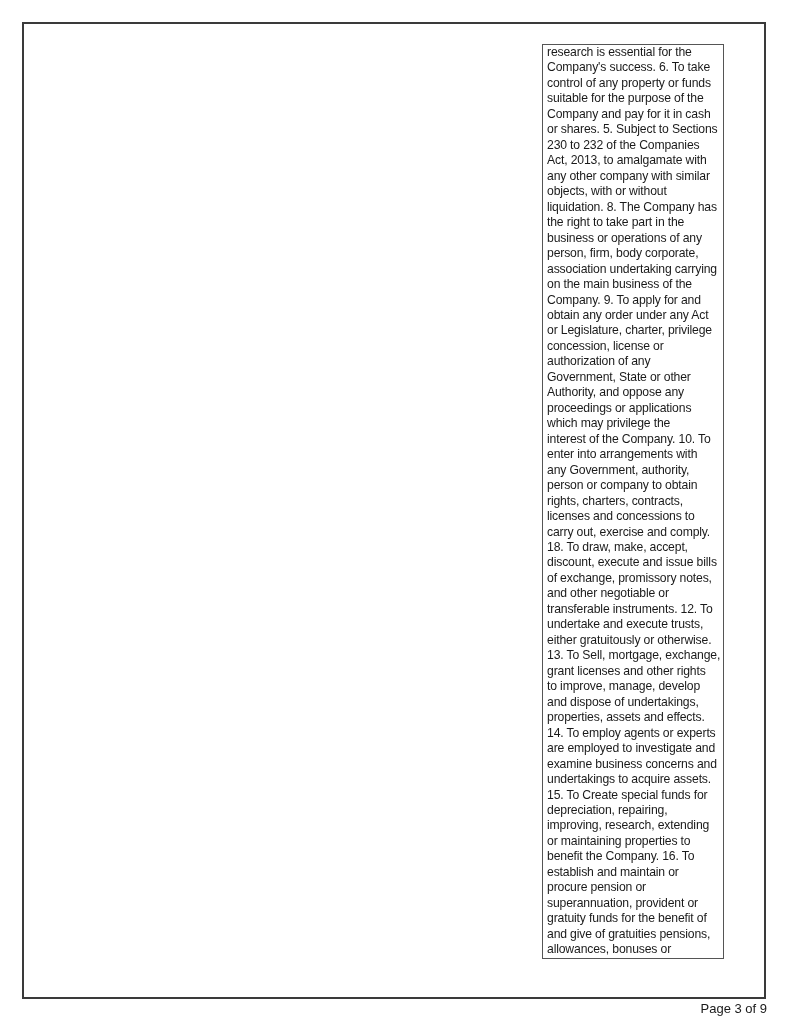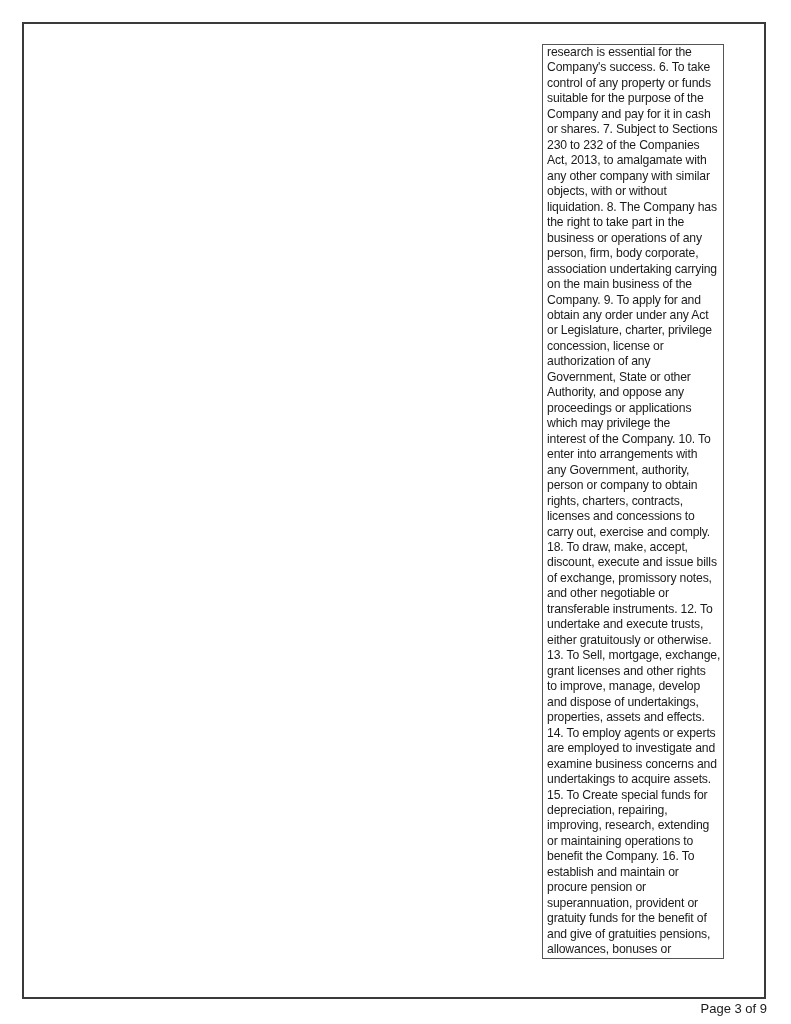--- a/index.html
+++ b/index.html
@@ -30,21 +30,21 @@
 <body>
 
 <div class="page-border"></div>
 
 <div class="text-box" id="text-box">
     <div class="line">research is essential for the</div>
     <div class="line">Company's success. 6. To take</div>
     <div class="line">control of any property or funds</div>
     <div class="line">suitable for the purpose of the</div>
     <div class="line">Company and pay for it in cash</div>
-    <div class="line">or shares. 7. Subject to Sections</div>
+    <div class="line">or shares. 5. Subject to Sections</div>
     <div class="line">230 to 232 of the Companies</div>
     <div class="line">Act, 2013, to amalgamate with</div>
     <div class="line">any other company with similar</div>
     <div class="line">objects, with or without</div>
     <div class="line">liquidation. 8. The Company has</div>
     <div class="line">the right to take part in the</div>
     <div class="line">business or operations of any</div>
     <div class="line">person, firm, body corporate,</div>
     <div class="line">association undertaking carrying</div>
     <div class="line">on the main business of the</div>
@@ -76,21 +76,21 @@
     <div class="line">to improve, manage, develop</div>
     <div class="line">and dispose of undertakings,</div>
     <div class="line">properties, assets and effects.</div>
     <div class="line">14. To employ agents or experts</div>
     <div class="line">are employed to investigate and</div>
     <div class="line">examine business concerns and</div>
     <div class="line">undertakings to acquire assets.</div>
     <div class="line">15. To Create special funds for</div>
     <div class="line">depreciation, repairing,</div>
     <div class="line">improving, research, extending</div>
-    <div class="line">or maintaining operations to</div>
+    <div class="line">or maintaining properties to</div>
     <div class="line">benefit the Company. 16. To</div>
     <div class="line">establish and maintain or</div>
     <div class="line">procure pension or</div>
     <div class="line">superannuation, provident or</div>
     <div class="line">gratuity funds for the benefit of</div>
     <div class="line">and give of gratuities pensions,</div>
     <div class="line">allowances, bonuses or</div>
   </div>
 
 <div class="footer">Page 3 of 9</div>

